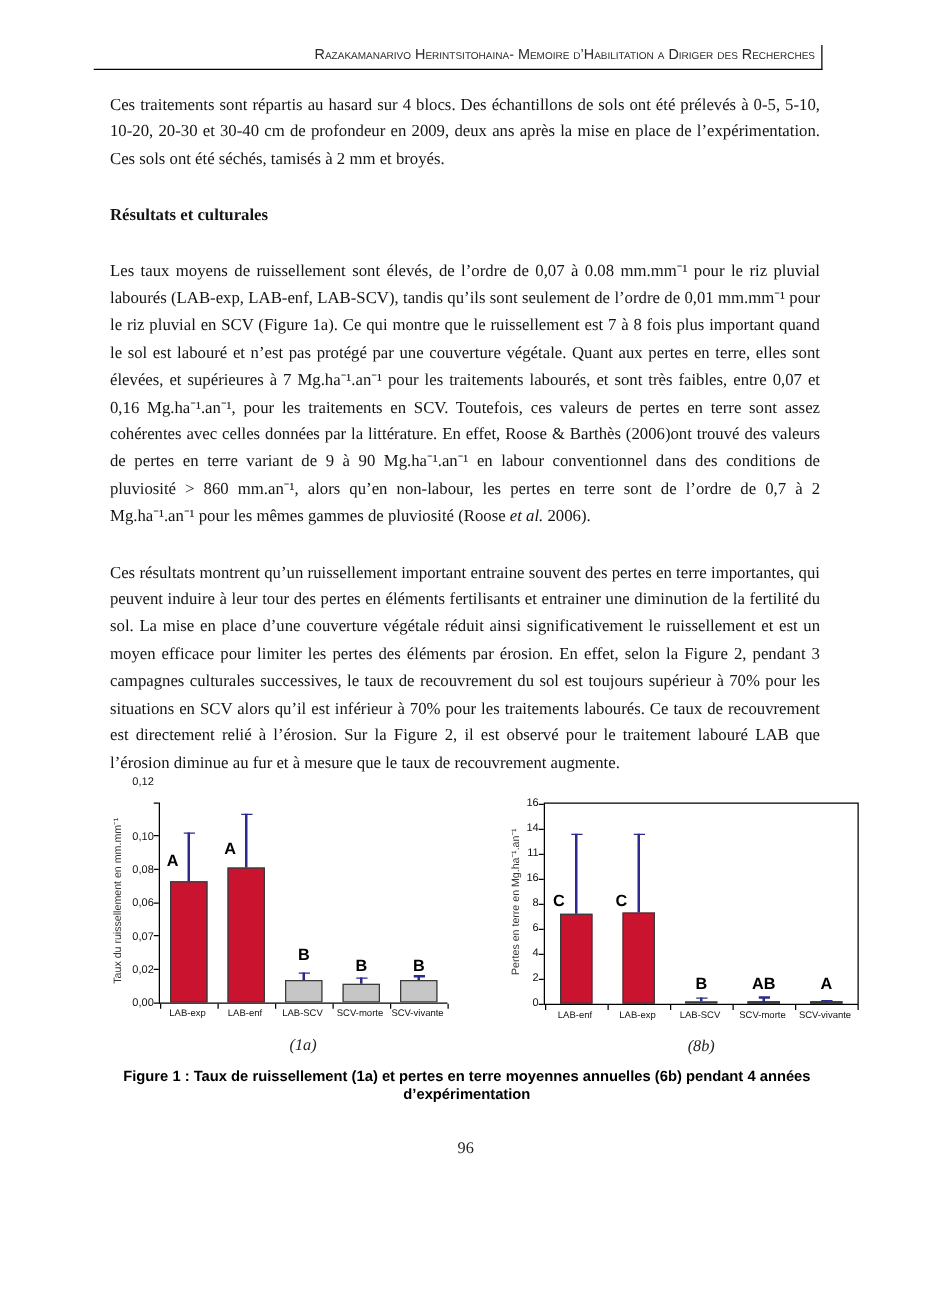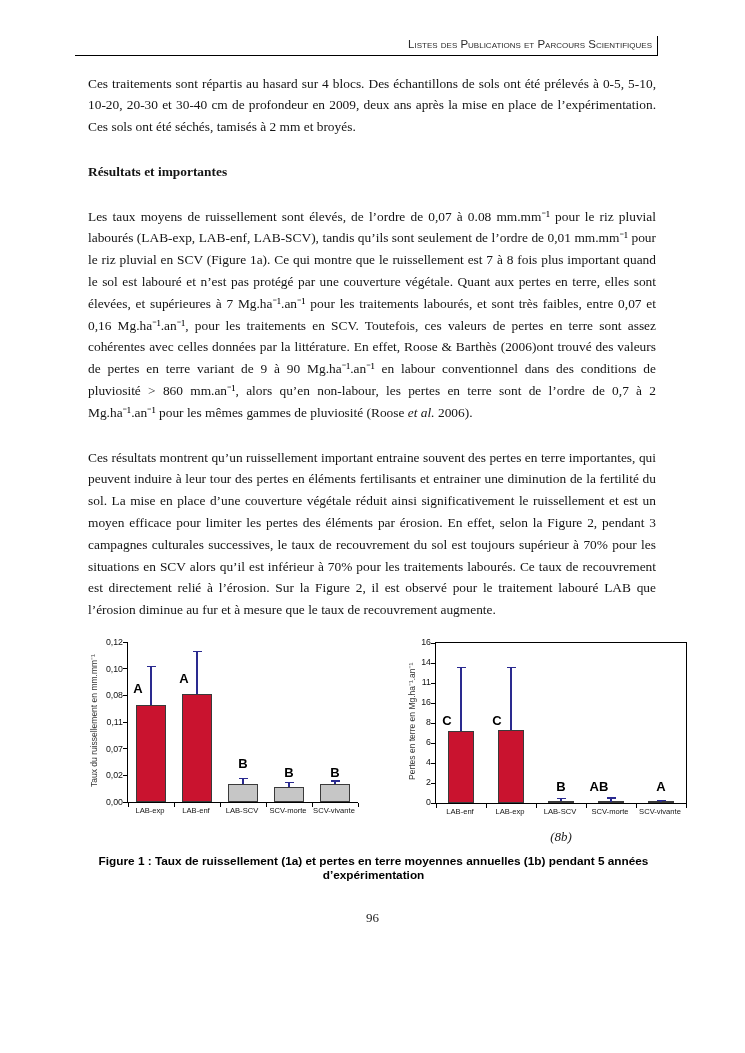--- a/index.html
+++ b/index.html
@@ -67,42 +67,42 @@
     margin:9px 54px 0 56px; text-align:center;
     font-family:"Liberation Sans", sans-serif; font-weight:bold;
     font-size:11.8px; color:#000;
   }
   .page-number { text-align:center; margin-top:28px; font-size:13px; color:#222; }
 </style>
 </head>
 <body>
 
 <div class="header">
-  <div class="line2">Listes des Publications et Parcours Scientifiques</div>
+  <div class="line1">Razakamanarivo Herintsitohaina- Memoire d’Habilitation a Diriger des Recherches</div>
 </div>
 
 <div class="content">
   <p>Ces traitements sont répartis au hasard sur 4 blocs. Des échantillons de sols ont été prélevés à 0-5, 5-10, 10-20, 20-30 et 30-40 cm de profondeur en 2009, deux ans après la mise en place de l’expérimentation. Ces sols ont été séchés, tamisés à 2 mm et broyés.</p>
-  <p class="section-heading">Résultats et importantes</p>
+  <p class="section-heading">Résultats et culturales</p>
   <p class="para-gap"><span>Les taux moyens de ruissellement sont élevés, de l’ordre de 0,07 à 0.08 mm.mm⁻¹ pour le riz pluvial labourés (LAB-exp, LAB-enf, LAB-SCV), tandis qu’ils sont seulement de l’ordre de 0,01 mm.mm⁻¹ pour le riz pluvial en SCV (Figure 1a). Ce qui montre que le ruissellement est 7 à 8 fois plus important quand le sol est labouré et n’est pas protégé par une couverture végétale. Quant aux pertes en terre, elles sont élevées, et supérieures à 7 Mg.ha⁻¹.an⁻¹ pour les traitements labourés, et sont très faibles, entre 0,07 et 0,16 Mg.ha⁻¹.an⁻¹, pour les traitements en SCV. Toutefois, ces valeurs de pertes en terre sont assez cohérentes avec celles données par la littérature. En effet, Roose &amp; Barthès (2006)ont trouvé des valeurs de pertes en terre variant de 9 à 90 Mg.ha⁻¹.an⁻¹ en labour conventionnel dans des conditions de pluviosité &gt; 860 mm.an⁻¹, alors qu’en non-labour, les pertes en terre sont de l’ordre de 0,7 à 2 Mg.ha⁻¹.an⁻¹ pour les mêmes gammes de pluviosité (Roose </span><i>et al.</i><span> 2006).</span></p>
   <p class="para-gap">Ces résultats montrent qu’un ruissellement important entraine souvent des pertes en terre importantes, qui peuvent induire à leur tour des pertes en éléments fertilisants et entrainer une diminution de la fertilité du sol. La mise en place d’une couverture végétale réduit ainsi significativement le ruissellement et est un moyen efficace pour limiter les pertes des éléments par érosion. En effet, selon la Figure 2, pendant 3 campagnes culturales successives, le taux de recouvrement du sol est toujours supérieur à 70% pour les situations en SCV alors qu’il est inférieur à 70% pour les traitements labourés. Ce taux de recouvrement est directement relié à l’érosion. Sur la Figure 2, il est observé pour le traitement labouré LAB que l’érosion diminue au fur et à mesure que le taux de recouvrement augmente.</p>
 </div>
 
 <div class="figure-row">
   <div class="chart chart-1a">
     <div class="chart-inner">
       <div class="ylabel">Taux du ruissellement en mm.mm⁻¹</div>
       <div class="ycol">
           <div class="ytick" style="bottom: -5px;">0,00</div>
           <div class="ytick" style="bottom: 21.6667px;">0,02</div>
           <div class="ytick" style="bottom: 48.3333px;">0,07</div>
-          <div class="ytick" style="bottom: 75px;">0,11</div>
+          <div class="ytick" style="bottom: 75px;">0,06</div>
           <div class="ytick" style="bottom: 101.667px;">0,08</div>
           <div class="ytick" style="bottom: 128.333px;">0,10</div>
-          <div class="ytick" style="bottom: 155px; text-align: center;">0,12</div>
+          <div class="ytick" style="bottom: 172px; text-align: center;">0,12</div>
         </div>
       <div class="plotcol">
         <div class="plot">
             <div class="ytm" style="bottom: -0.5px;"></div>
             <div class="ytm" style="bottom: 26.1667px;"></div>
             <div class="ytm" style="bottom: 52.8333px;"></div>
             <div class="ytm" style="bottom: 79.5px;"></div>
             <div class="ytm" style="bottom: 106.167px;"></div>
             <div class="ytm" style="bottom: 132.833px;"></div>
             <div class="ytm" style="bottom: 159.5px;"></div>
@@ -135,20 +135,21 @@
           </div>
         <div class="xlabels">
             <div class="xlabel" style="left: 23px;">LAB-exp</div>
             <div class="xlabel" style="left: 69px;">LAB-enf</div>
             <div class="xlabel" style="left: 115px;">LAB-SCV</div>
             <div class="xlabel" style="left: 161px;">SCV-morte</div>
             <div class="xlabel" style="left: 207px;">SCV-vivante</div>
           </div>
       </div>
     </div>
+    <div class="subcaption">(1a)</div>
   </div>
   <div class="chart chart-1b">
     <div class="chart-inner">
       <div class="ylabel">Pertes en terre en Mg.ha⁻¹.an⁻¹</div>
       <div class="ycol">
           <div class="ytick" style="bottom: -5px;">0</div>
           <div class="ytick" style="bottom: 15px;">2</div>
           <div class="ytick" style="bottom: 35px;">4</div>
           <div class="ytick" style="bottom: 55px;">6</div>
           <div class="ytick" style="bottom: 75px;">8</div>
@@ -182,34 +183,34 @@
             <div class="errline" style="left: 74.4px; bottom: 73px; height: 63px; background: rgb(42, 42, 143);"></div>
             <div class="errcap" style="left: 70.5px; bottom: 135px; background: rgb(42, 42, 143);"></div>
             <div class="letter" style="left: 61px; bottom: 76px;">C</div>
             <div class="bar" style="left: 112px; width: 26px; height: 2px; background: rgb(223, 223, 238);"></div>
             <div class="errline" style="left: 124.4px; bottom: 2px; height: 3px; background: rgb(42, 42, 143);"></div>
             <div class="errcap" style="left: 120.5px; bottom: 4px; background: rgb(42, 42, 143);"></div>
             <div class="letter" style="left: 125px; bottom: 10.5px;">B</div>
             <div class="bar" style="left: 162px; width: 26px; height: 1.5px; background: rgb(42, 42, 143);"></div>
             <div class="errline" style="left: 174.4px; bottom: 1.2px; height: 4.3px; background: rgb(42, 42, 143);"></div>
             <div class="errcap" style="left: 170.5px; bottom: 4.5px; background: rgb(42, 42, 143);"></div>
-            <div class="letter" style="left: 163px; bottom: 10.5px; margin-top: 41px;">AB</div>
+            <div class="letter" style="left: 175px; bottom: 10.5px; margin-top: 41px;">AB</div>
             <div class="bar" style="left: 212px; width: 26px; height: 1.5px; background: rgb(42, 42, 143);"></div>
             <div class="errline" style="left: 224.4px; bottom: 1px; height: 2px; background: rgb(42, 42, 143);"></div>
             <div class="errcap" style="left: 220.5px; bottom: 2px; background: rgb(42, 42, 143);"></div>
             <div class="letter" style="left: 225px; bottom: 10.5px;">A</div>
           </div>
         <div class="xlabels">
             <div class="xlabel" style="left: 25px;">LAB-enf</div>
             <div class="xlabel" style="left: 75px;">LAB-exp</div>
             <div class="xlabel" style="left: 125px;">LAB-SCV</div>
             <div class="xlabel" style="left: 175px;">SCV-morte</div>
             <div class="xlabel" style="left: 225px;">SCV-vivante</div>
           </div>
       </div>
     </div>
     <div class="subcaption">(8b)</div>
   </div>
 </div>
 
-<div class="figure-caption">Figure 1 : Taux de ruissellement (1a) et pertes en terre moyennes annuelles (1b) pendant 5 années d’expérimentation</div>
+<div class="figure-caption">Figure 1 : Taux de ruissellement (1a) et pertes en terre moyennes annuelles (6b) pendant 4 années d’expérimentation</div>
 
 <div class="page-number">96</div>
 
 </body></html>

